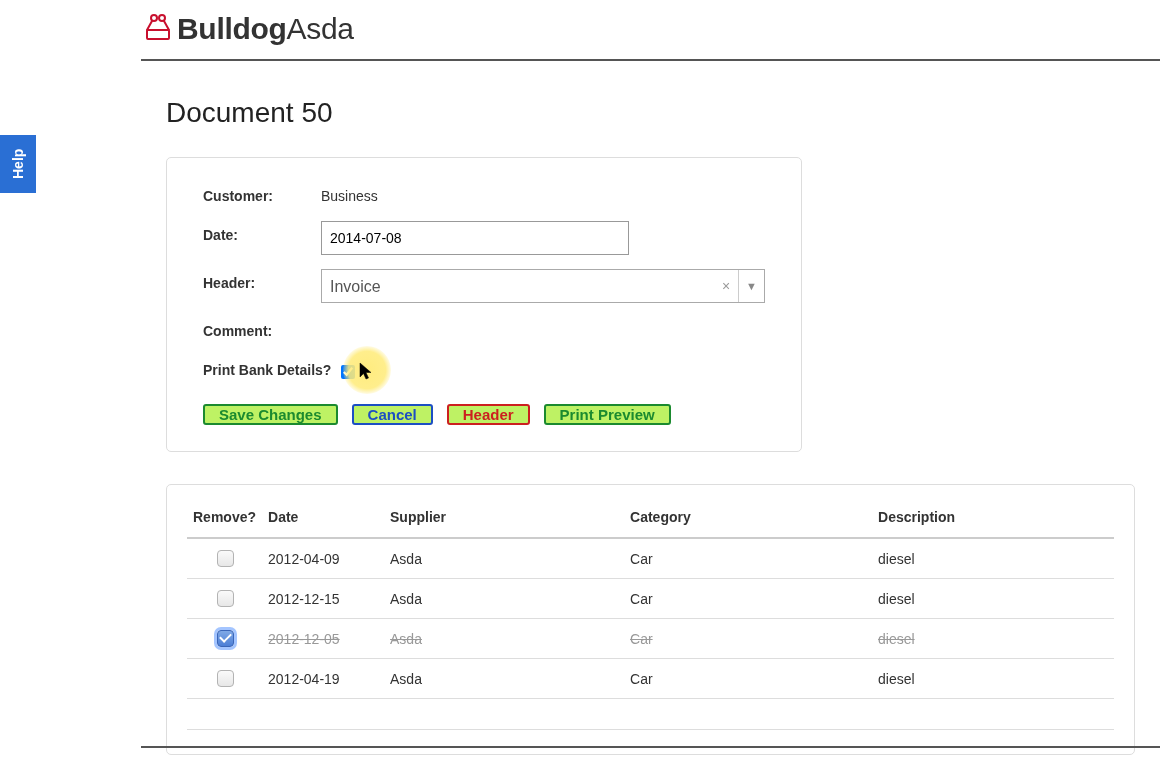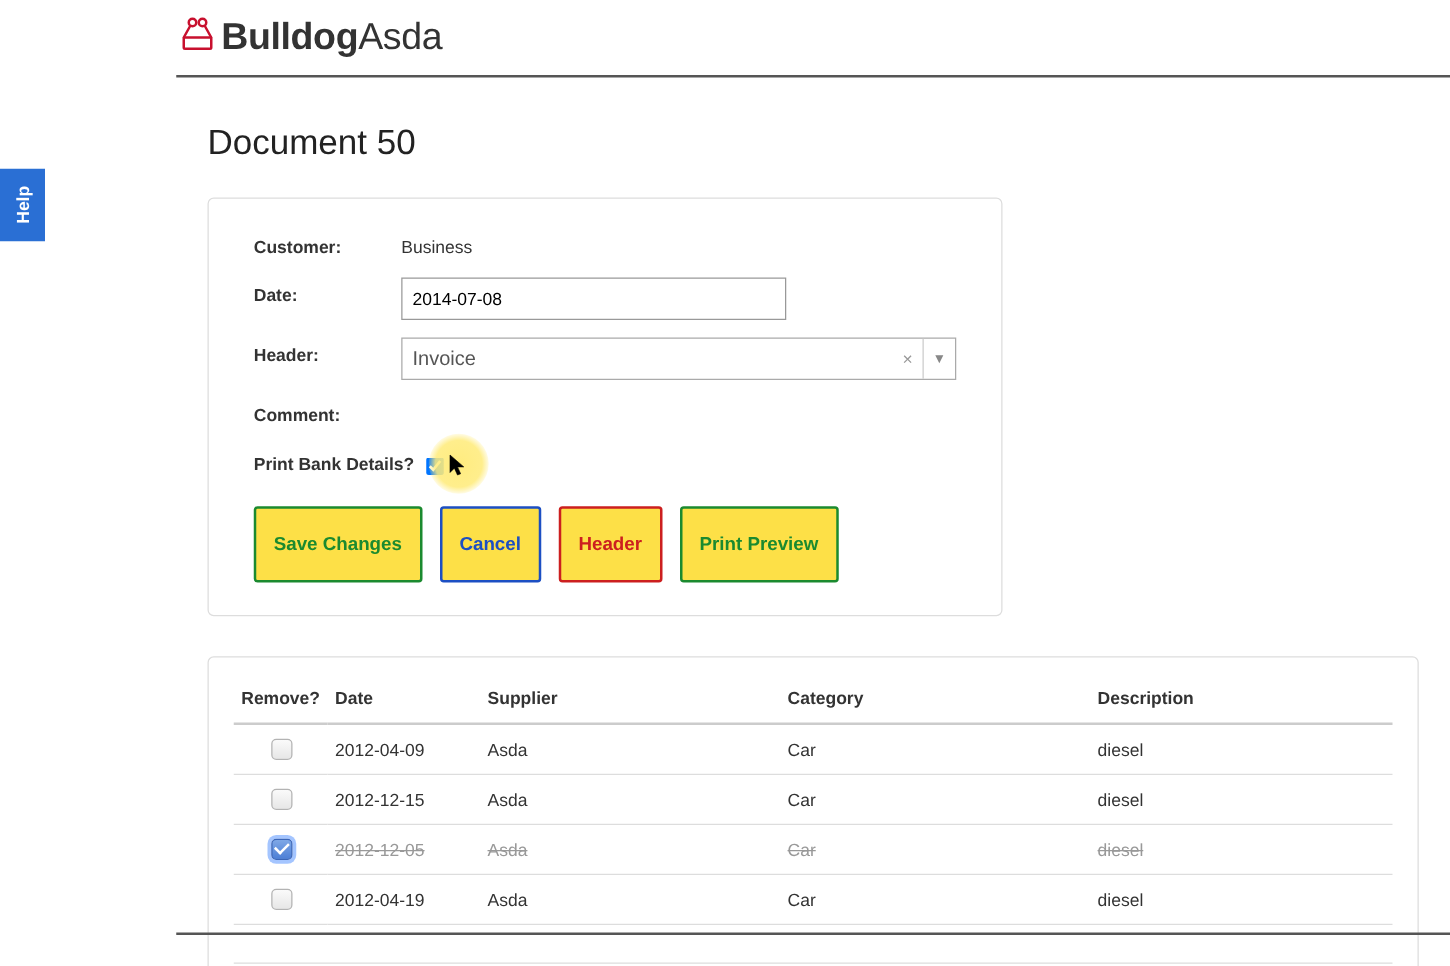--- a/index.html
+++ b/index.html
@@ -169,22 +169,22 @@
   .cursor-arrow {
     position: absolute;
     left: 156px;
     top: 0px;
     z-index: 6;
     pointer-events: none;
   }
   .btns { display: flex; gap: 14px; }
   .btn {
     border: 2px solid;
-    background: #fde047;
-    padding: 20px 14px;
+    background: #bef264;
+    padding: 0 14px;
     font-size: 15px;
     font-weight: 700;
     border-radius: 3px;
     cursor: pointer;
     font-family: inherit;
   }
   .btn-green { border-color: #1b8a2f; color: #1b8a2f; }
   .btn-blue  { border-color: #1c4fc3; color: #1c4fc3; }
   .btn-red   { border-color: #cc1f1f; color: #cc1f1f; }
   

